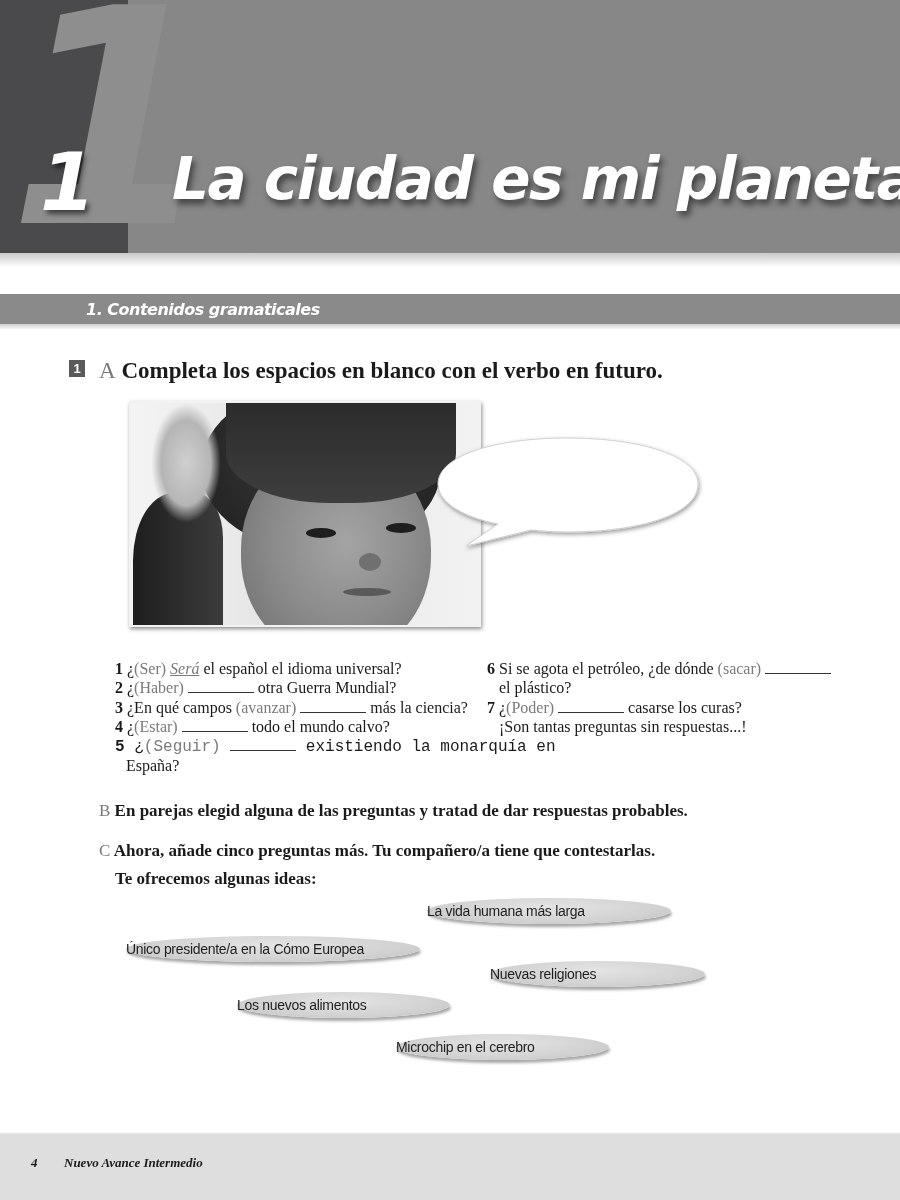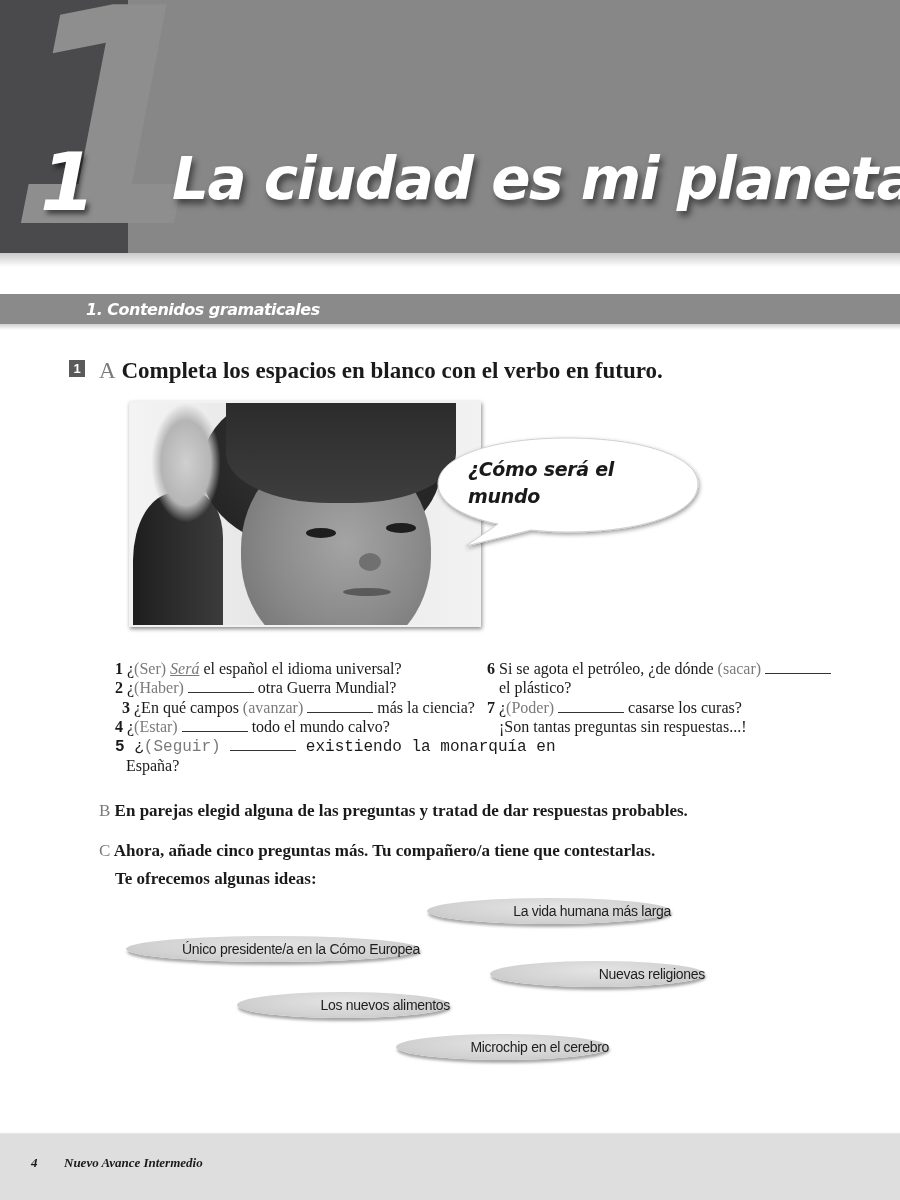--- a/index.html
+++ b/index.html
@@ -75,21 +75,21 @@
   .blank { display: inline-block; width: 66px; border-bottom: 1px solid #333; height: 13px; vertical-align: baseline; }
   .answer { color: #7a7a7a; font-style: italic; text-decoration: underline; }
 
   .instr { position: absolute; font-size: 17px; font-weight: bold; white-space: nowrap; }
 
   
   .idea { position: absolute; height: 26px; border-radius: 50%;
     background: radial-gradient(ellipse at 50% 35%, #e4e4e4 0%, #d2d2d2 60%, #c2c2c2 100%);
     box-shadow: 1px 3px 3px rgba(0,0,0,0.35);
     font-family: "Liberation Sans", sans-serif; font-size: 14px; color: #1e1e1e;
-    text-align: right; line-height: 26px; letter-spacing: -0.3px; }
+    text-align: left; line-height: 26px; letter-spacing: -0.3px; }
 
   
   .foot { position: absolute; left: 0; top: 1135px; width: 900px; height: 65px; background: #dedede; }
   .foot-shadow { position: absolute; left: 0; top: 1132px; width: 900px; height: 5px;
     background: linear-gradient(#ffffff, #b9b9b9); }
   .page-num { position: absolute; left: 31px; top: 1155px; font-style: italic; font-weight: bold; font-size: 13px; }
   .book-title { position: absolute; left: 64px; top: 1155px; font-style: italic; font-weight: bold; font-size: 13px; }
 </style>
 </head>
 <body>
@@ -129,32 +129,31 @@
   <svg width="270" height="120" viewBox="0 0 270 120">
     <defs>
       <filter id="sh" x="-10%" y="-10%" width="130%" height="140%">
         <feDropShadow dx="1" dy="2" stdDeviation="2" flood-color="#000" flood-opacity="0.4"></feDropShadow>
       </filter>
     </defs>
     <path d="M131 4 C 205 4, 262 22, 262 50 C 262 80, 205 98, 131 98 C 118 98, 106 97, 95 96 L 30 112 L 62 90 C 22 82, 2 66, 2 50 C 2 22, 58 4, 131 4 Z" fill="#ffffff" stroke="#d0d0d0" stroke-width="1" filter="url(#sh)"></path>
   </svg>
 </div>
 <div class="bubble-text">
-  <div>¿Cómo será el mundo</div>
 </div>
 
 <div class="q" style="left:115px; top:659px;">
   <b>1</b> <span>¿</span><span class="verb">(Ser)</span>
   <span class="answer">Será</span><span> el español el idioma universal?</span>
 </div>
 <div class="q" style="left:115px; top:678px;">
   <b>2</b> <span>¿</span><span class="verb">(Haber)</span>
   <span class="blank"></span><span> otra Guerra Mundial?</span>
 </div>
-<div class="q" style="left:115px; top:698px;margin-left:7px;">
+<div class="q" style="left:115px; top:698px;">
   <b>3</b> <span>¿En qué campos </span><span class="verb">(avanzar)</span>
   <span class="blank"></span><span> más la ciencia?</span>
 </div>
 <div class="q" style="left:115px; top:717px;">
   <b>4</b> <span>¿</span><span class="verb">(Estar)</span>
   <span class="blank"></span><span> todo el mundo calvo?</span>
 </div>
 <div class="q" style="left:115px; top:737px;font-family:Liberation Mono, monospace;">
   <b>5</b> <span>¿</span><span class="verb">(Seguir)</span>
   <span class="blank"></span><span> existiendo la monarquía en</span>

